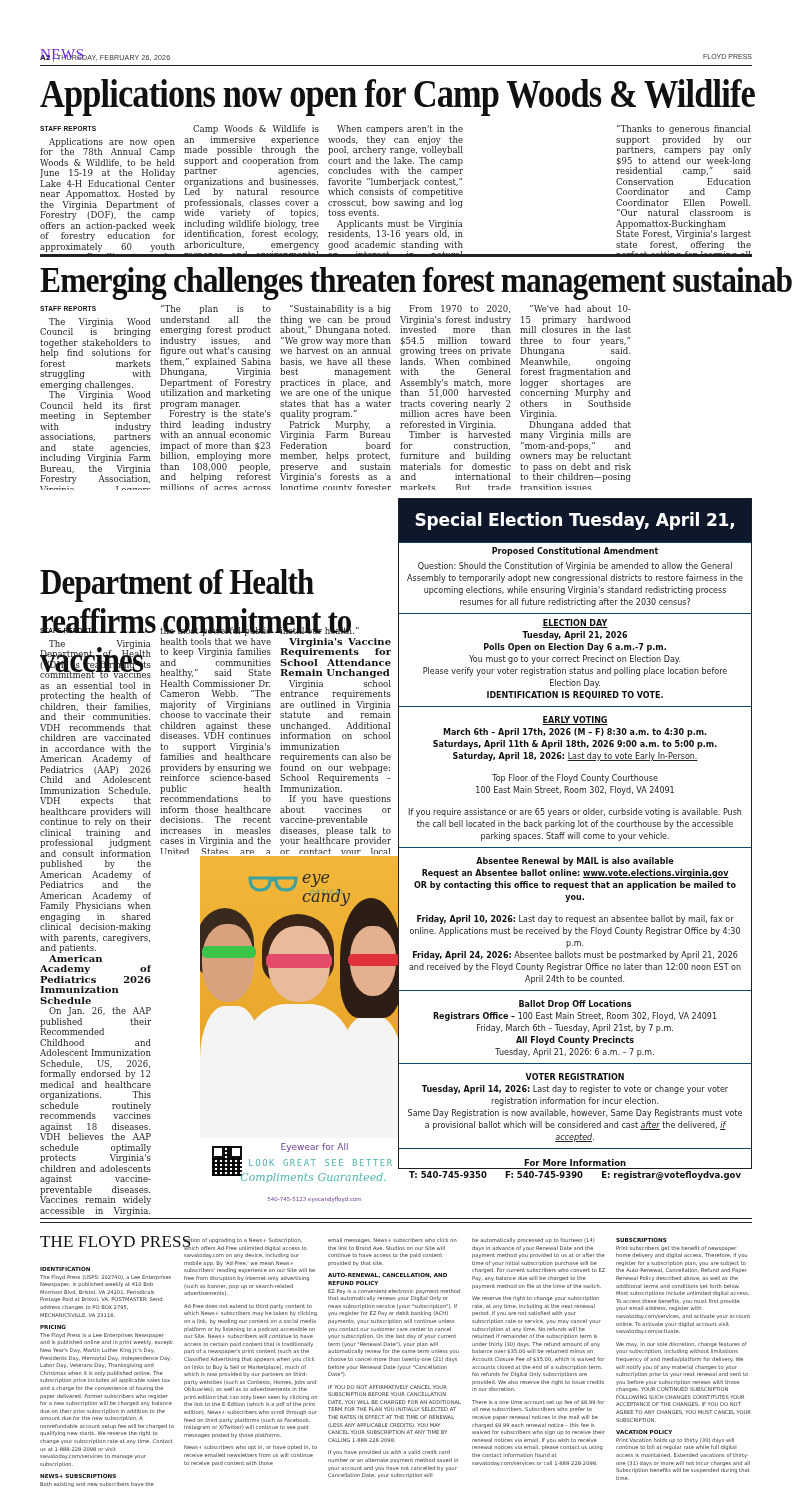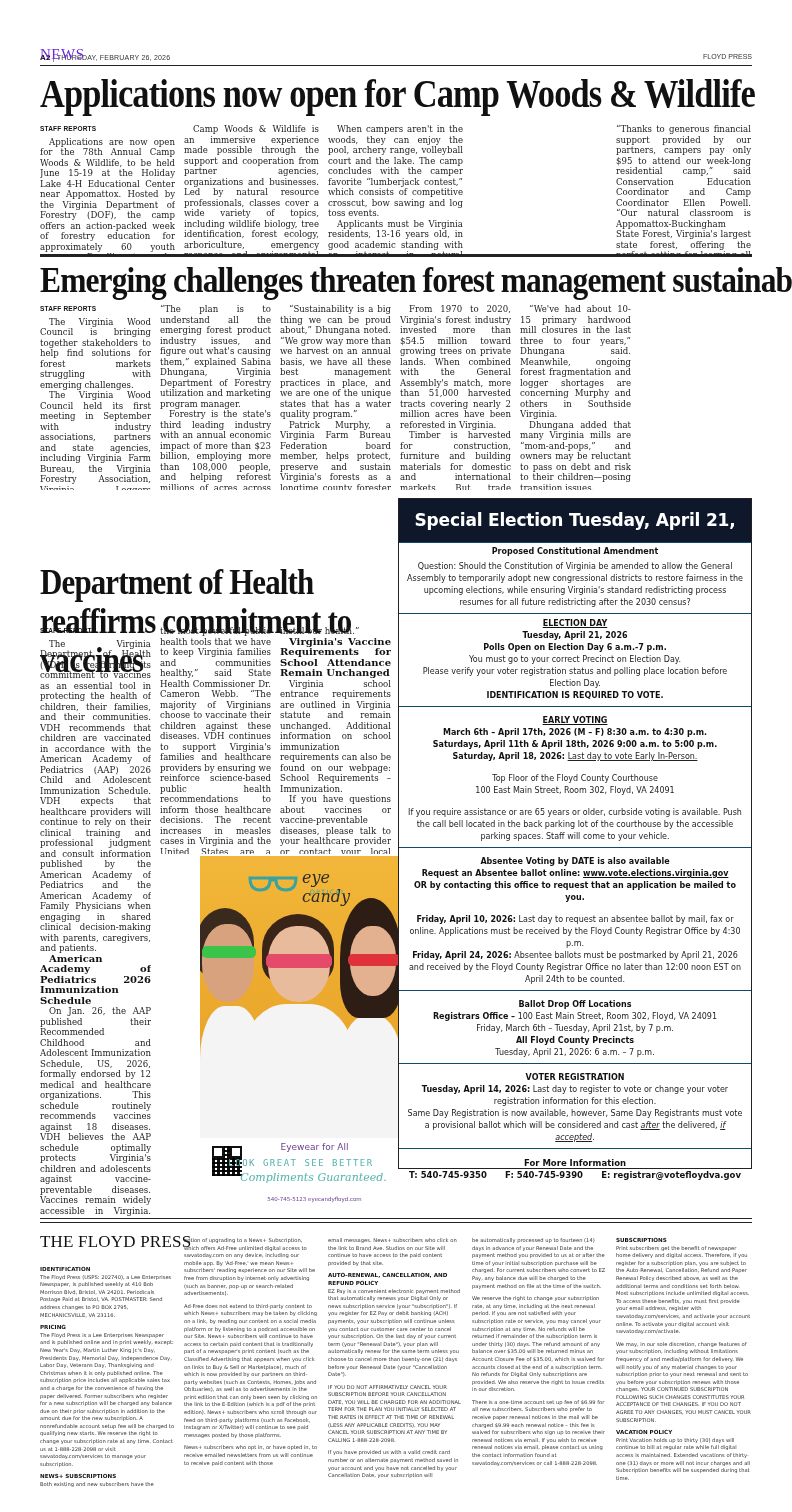--- a/index.html
+++ b/index.html
@@ -44,21 +44,21 @@
   .ad-photo { position: absolute; left: 0; top: 0; width: 199px; height: 282px; background: linear-gradient(180deg, #f2b73a 0%, #eaa72b 60%, #e49d27 100%); overflow: hidden; }
   .ad-logo { position: absolute; left: 48px; top: 12px; width: 120px; height: 30px; }
   .ad-logo .glasses { position: absolute; left: 0; top: 6px; width: 50px; height: 18px; }
   .ad-logo .script { position: absolute; left: 54px; top: 0; font-family: "DejaVu Serif", serif; font-style: italic; font-size: 16px; color: #2a2a2a; }
   .ad-logo .optical { position: absolute; left: 62px; top: 20px; font-family: "DejaVu Sans", sans-serif; font-size: 6px; letter-spacing: 1.5px; color: #3aa3a0; }
   .shirt { position: absolute; background: #f4f4f4; border-radius: 40% 40% 0 0; }
   .hair { position: absolute; background: #3a2a1e; border-radius: 50% 50% 30% 30%; }
   .face { position: absolute; background: #e3b090; border-radius: 45% 45% 48% 48%; }
   .shades { position: absolute; height: 12px; border-radius: 5px; }
   .ad-tag { position: absolute; left: 0; width: 199px; text-align: center; top: 286px; font-family: "DejaVu Sans", sans-serif; font-size: 9px; color: #6b3d8f; padding-left: 30px; }
-  .ad-look { position: absolute; left: 12px; width: 178px; text-align: center; top: 302px; font-family: "DejaVu Sans Mono", monospace; font-size: 9px; letter-spacing: 1.5px; color: #4fb3ae; }
+  .ad-look { position: absolute; left: 32px; width: 178px; text-align: center; top: 302px; font-family: "DejaVu Sans Mono", monospace; font-size: 9px; letter-spacing: 1.5px; color: #4fb3ae; }
   .ad-comp { position: absolute; left: 28px; width: 171px; text-align: center; top: 315px; font-family: "DejaVu Serif", serif; font-style: italic; font-size: 11px; color: #4fb3ae; }
   .ad-contact { position: absolute; left: 30px; width: 169px; text-align: center; top: 340px; font-family: "DejaVu Sans", sans-serif; font-size: 5.5px; color: #6b3d8f; }
   .qr { position: absolute; left: 12px; top: 290px; width: 30px; height: 30px; background:
       repeating-linear-gradient(90deg, #111 0 3px, #fff 3px 5px),
       repeating-linear-gradient(0deg, #111 0 2px, #fff 2px 4px); background-blend-mode: multiply; }
   .qr::before, .qr::after { content: ""; position: absolute; width: 8px; height: 8px; border: 2px solid #111; background: #fff; }
   .qr::before { left: 0; top: 0; }
   .qr::after { right: 0; top: 0; }
 
   
@@ -204,39 +204,39 @@
       <div class="b">Saturdays, April 11th &amp; April 18th, 2026 9:00 a.m. to 5:00 p.m.</div>
       <div><span class="b">Saturday, April 18, 2026:</span> <span class="u">Last day to vote Early In-Person.</span></div>
       <div class="gap"></div>
       <div>Top Floor of the Floyd County Courthouse</div>
       <div>100 East Main Street, Room 302, Floyd, VA 24091</div>
       <div class="gap"></div>
       <div>If you require assistance or are 65 years or older, curbside voting is available. Push the call bell located in the back parking lot of the courthouse by the accessible parking spaces. Staff will come to your vehicle.</div>
     </div>
 
     <div class="esec" style="padding-top:8px;">
-      <div class="b">Absentee Voting by DATE is also available</div>
+      <div class="b">Absentee Renewal by MAIL is also available</div>
       <div class="b"><span>Request an Absentee ballot online: </span><span class="u">www.vote.elections.virginia.gov</span></div>
       <div class="b">OR by contacting this office to request that an application be mailed to you.</div>
       <div class="gap"></div>
       <div><span class="b">Friday, April 10, 2026:</span><span> Last day to request an absentee ballot by mail, fax or online. Applications must be received by the Floyd County Registrar Office by 4:30 p.m.</span></div>
       <div><span class="b">Friday, April 24, 2026:</span><span> Absentee ballots must be postmarked by April 21, 2026 and received by the Floyd County Registrar Office no later than 12:00 noon EST on April 24th to be counted.</span></div>
     </div>
 
     <div class="esec" style="padding-top:8px;">
       <div class="b">Ballot Drop Off Locations</div>
       <div><span class="b">Registrars Office –</span><span> 100 East Main Street, Room 302, Floyd, VA 24091</span></div>
       <div>Friday, March 6th – Tuesday, April 21st, by 7 p.m.</div>
       <div class="b">All Floyd County Precincts</div>
       <div>Tuesday, April 21, 2026: 6 a.m. – 7 p.m.</div>
     </div>
 
     <div class="esec" style="padding-top:8px;">
       <div class="b">VOTER REGISTRATION</div>
-      <div><span class="b">Tuesday, April 14, 2026:</span><span> Last day to register to vote or change your voter registration information for this election.</span></div>
+      <div><span class="b">Tuesday, April 14, 2026:</span><span> Last day to register to vote or change your voter registration information for incur election.</span></div>
       <div><span>Same Day Registration is now available, however, Same Day Registrants must vote a provisional ballot which will be considered and cast </span><i class="u">after</i><span> the delivered, </span><i class="u">if accepted</i><span>.</span></div>
     </div>
 
     <div class="esec" style="padding-top:8px;">
       <div class="b" style="font-size:8.5px;">For More Information</div>
       <div class="contact-row">
         <span>T: 540-745-9350</span>
         <span>F: 540-745-9390</span>
         <span>E: registrar@votefloydva.gov</span>
       </div>

